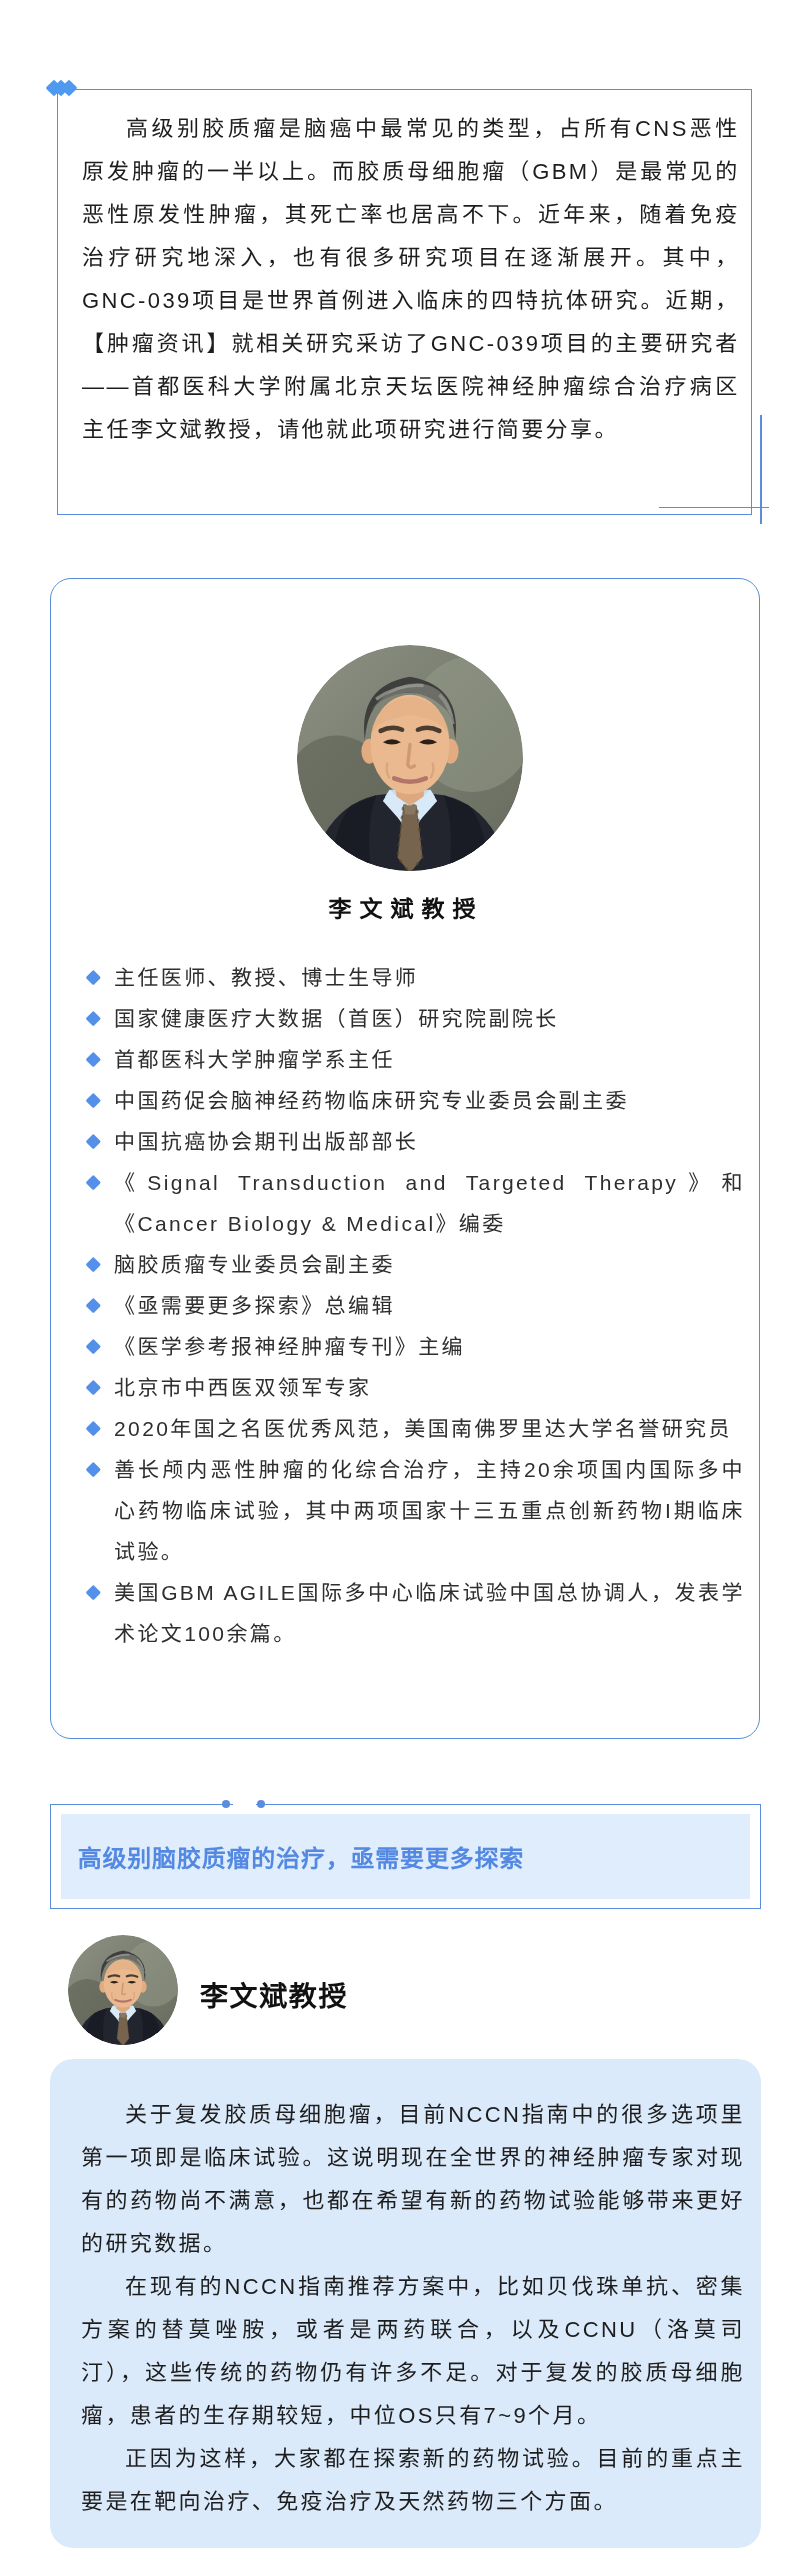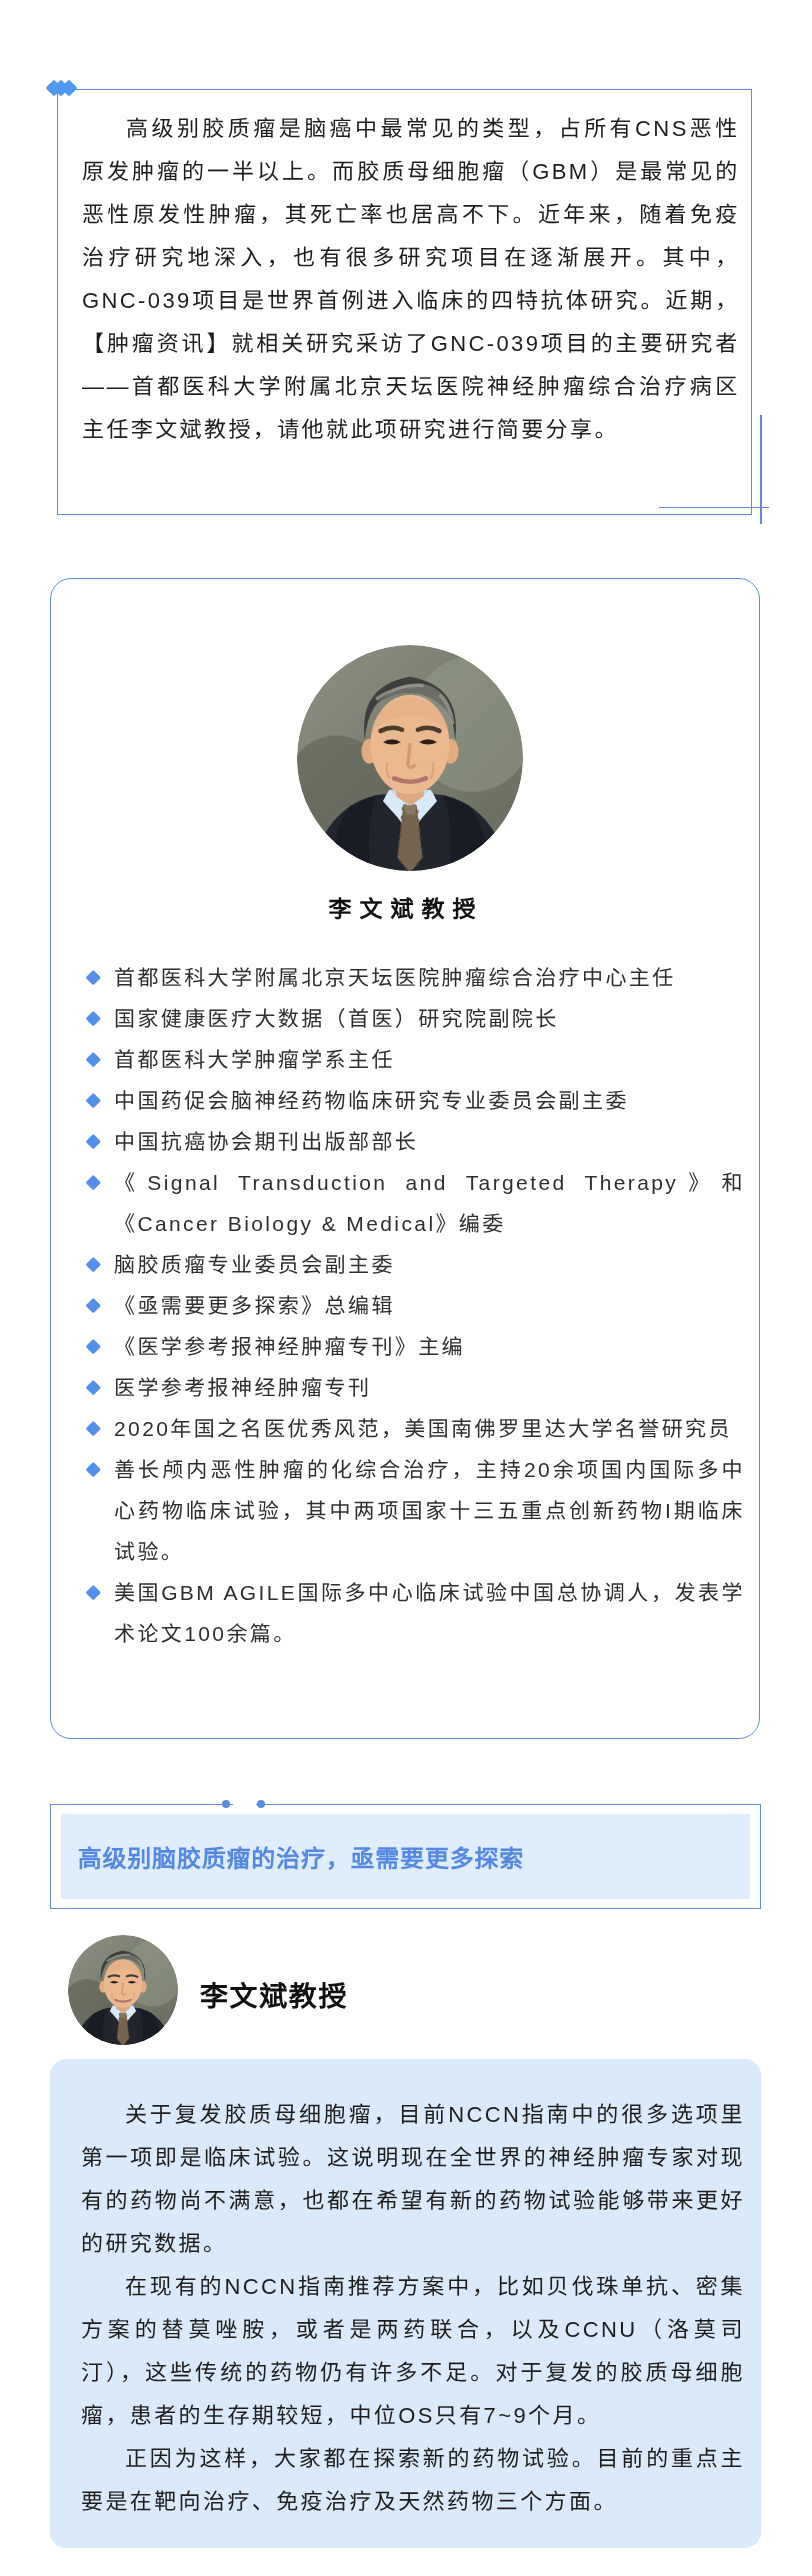--- a/index.html
+++ b/index.html
@@ -82,21 +82,21 @@
   .avatar-sm{
     position:absolute;left:68px;top:1923px;width:110px;height:110px;
     border-radius:50%;overflow:hidden;
   }
   .name-sm{
     position:absolute;left:200px;top:1962px;
     font-size:28px;font-weight:bold;letter-spacing:1.6px;color:#111;
   }
   .quote-box{
     position:absolute;left:50px;top:2047px;width:711px;height:489px;
-    background:var(--quote-bg);border-radius:16px;
+    background:var(--quote-bg);border-radius:23px;
     padding:34px 16px 0 31px;
   }
   .quote-box .para{
     font-size:22px;line-height:43px;letter-spacing:2.4px;
     text-align:justify;text-indent:2em;color:var(--body-text);
   }
 </style>
 </head>
 <body>
 
@@ -175,23 +175,23 @@
   <div class="photo-lg">
     <svg viewBox="0 0 200 200">
         <use href="#portrait"></use>
       </svg>
   </div>
 
   <div class="name-lg">李文斌教授</div>
 
   <div class="cred-list">
 
-      <div class="cred-item">
-      <span class="bullet"></span>
-      <span>首都医科大学附属北京天坛医院肿瘤综合治疗中心主任</span>
+  <div class="cred-item">
+      <span class="bullet"></span>
+      <span>主任医师、教授、博士生导师</span>
     </div>
       <div class="cred-item">
       <span class="bullet"></span>
       <span>国家健康医疗大数据（首医）研究院副院长</span>
     </div>
       <div class="cred-item">
       <span class="bullet"></span>
       <span>首都医科大学肿瘤学系主任</span>
     </div>
       <div class="cred-item">
@@ -213,21 +213,21 @@
       <div class="cred-item">
       <span class="bullet"></span>
       <span>《亟需要更多探索》总编辑</span>
     </div>
       <div class="cred-item">
       <span class="bullet"></span>
       <span>《医学参考报神经肿瘤专刊》主编</span>
     </div>
       <div class="cred-item">
       <span class="bullet"></span>
-      <span>医学参考报神经肿瘤专刊</span>
+      <span>北京市中西医双领军专家</span>
     </div>
       <div class="cred-item">
       <span class="bullet"></span>
       <span>2020年国之名医优秀风范，美国南佛罗里达大学名誉研究员</span>
     </div>
       <div class="cred-item">
       <span class="bullet"></span>
       <span>善长颅内恶性肿瘤的化综合治疗，主持20余项国内国际多中心药物临床试验，其中两项国家十三五重点创新药物I期临床试验。</span>
     </div>
       <div class="cred-item">

